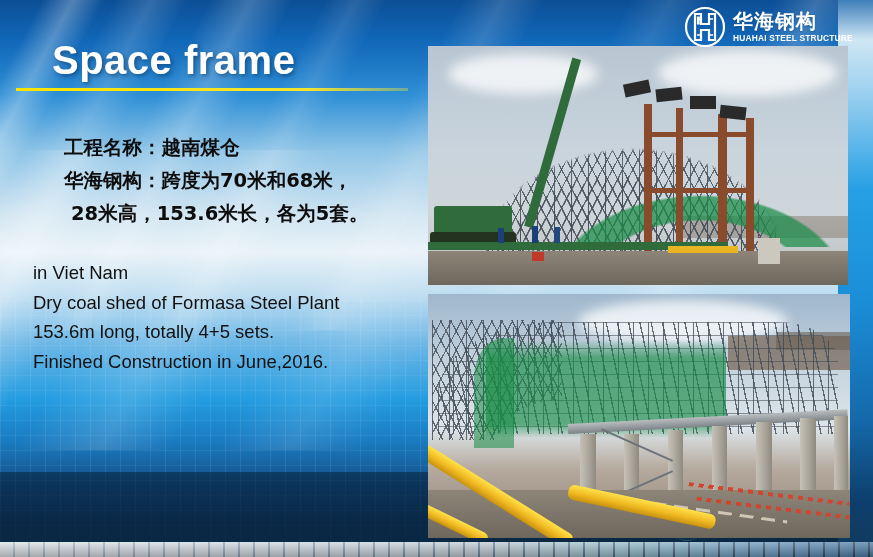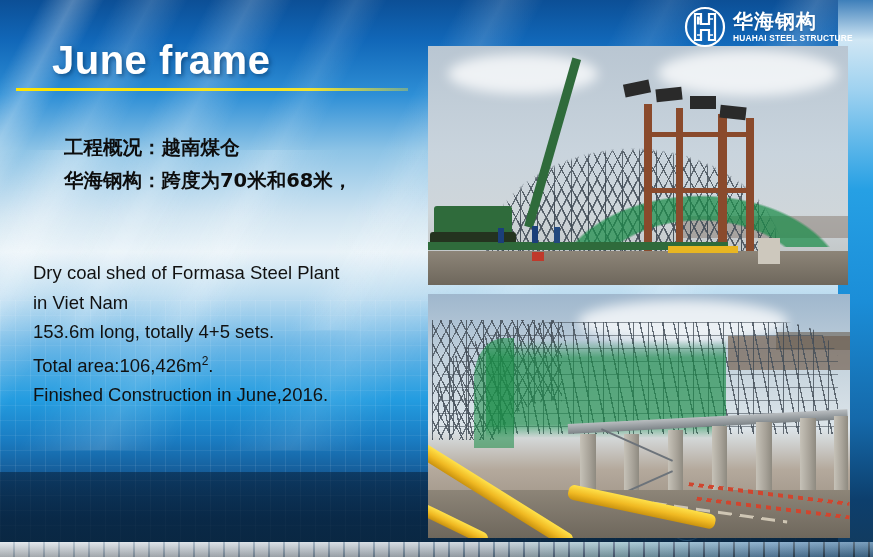--- a/index.html
+++ b/index.html
@@ -289,31 +289,29 @@
                  M14.5 11.5 h-0.5 v6 h0.5 Z" fill="none" stroke="#ffffff" stroke-width="2.2" stroke-linejoin="miter"></path>
         <path d="M13 13 h3 M26 13 h3 M13 29 h3 M26 29 h3" stroke="#ffffff" stroke-width="1.6"></path>
       </svg>
     </div>
     <div class="logo-text">
       <span class="logo-cn">华海钢构</span>
       <span class="logo-en">HUAHAI STEEL STRUCTURE</span>
     </div>
   </div>
 
-  <div class="title">June frame</div>
+  <div class="title">Space frame</div>
   <div class="title-rule"></div>
 
   <div class="cn-block">
-    <div>工程概况：越南煤仓</div>
+    <div>工程名称：越南煤仓</div>
     <div>华海钢构：跨度为70米和68米，</div>
+    <div class="ln3">28米高，153.6米长，各为5套。</div>
   </div>
 
   <div class="en-block">
+    <div>in Viet Nam</div>
     <div>Dry coal shed of Formasa Steel Plant</div>
-    <div>in Viet Nam</div>
     <div>153.6m long, totally 4+5 sets.</div>
-    <div>
-      <span>Total area:106,426m</span><sup>2</sup><span>.</span>
-    </div>
     <div>Finished Construction in June,2016.</div>
   </div>
 
 </div>
 
 </body></html>

